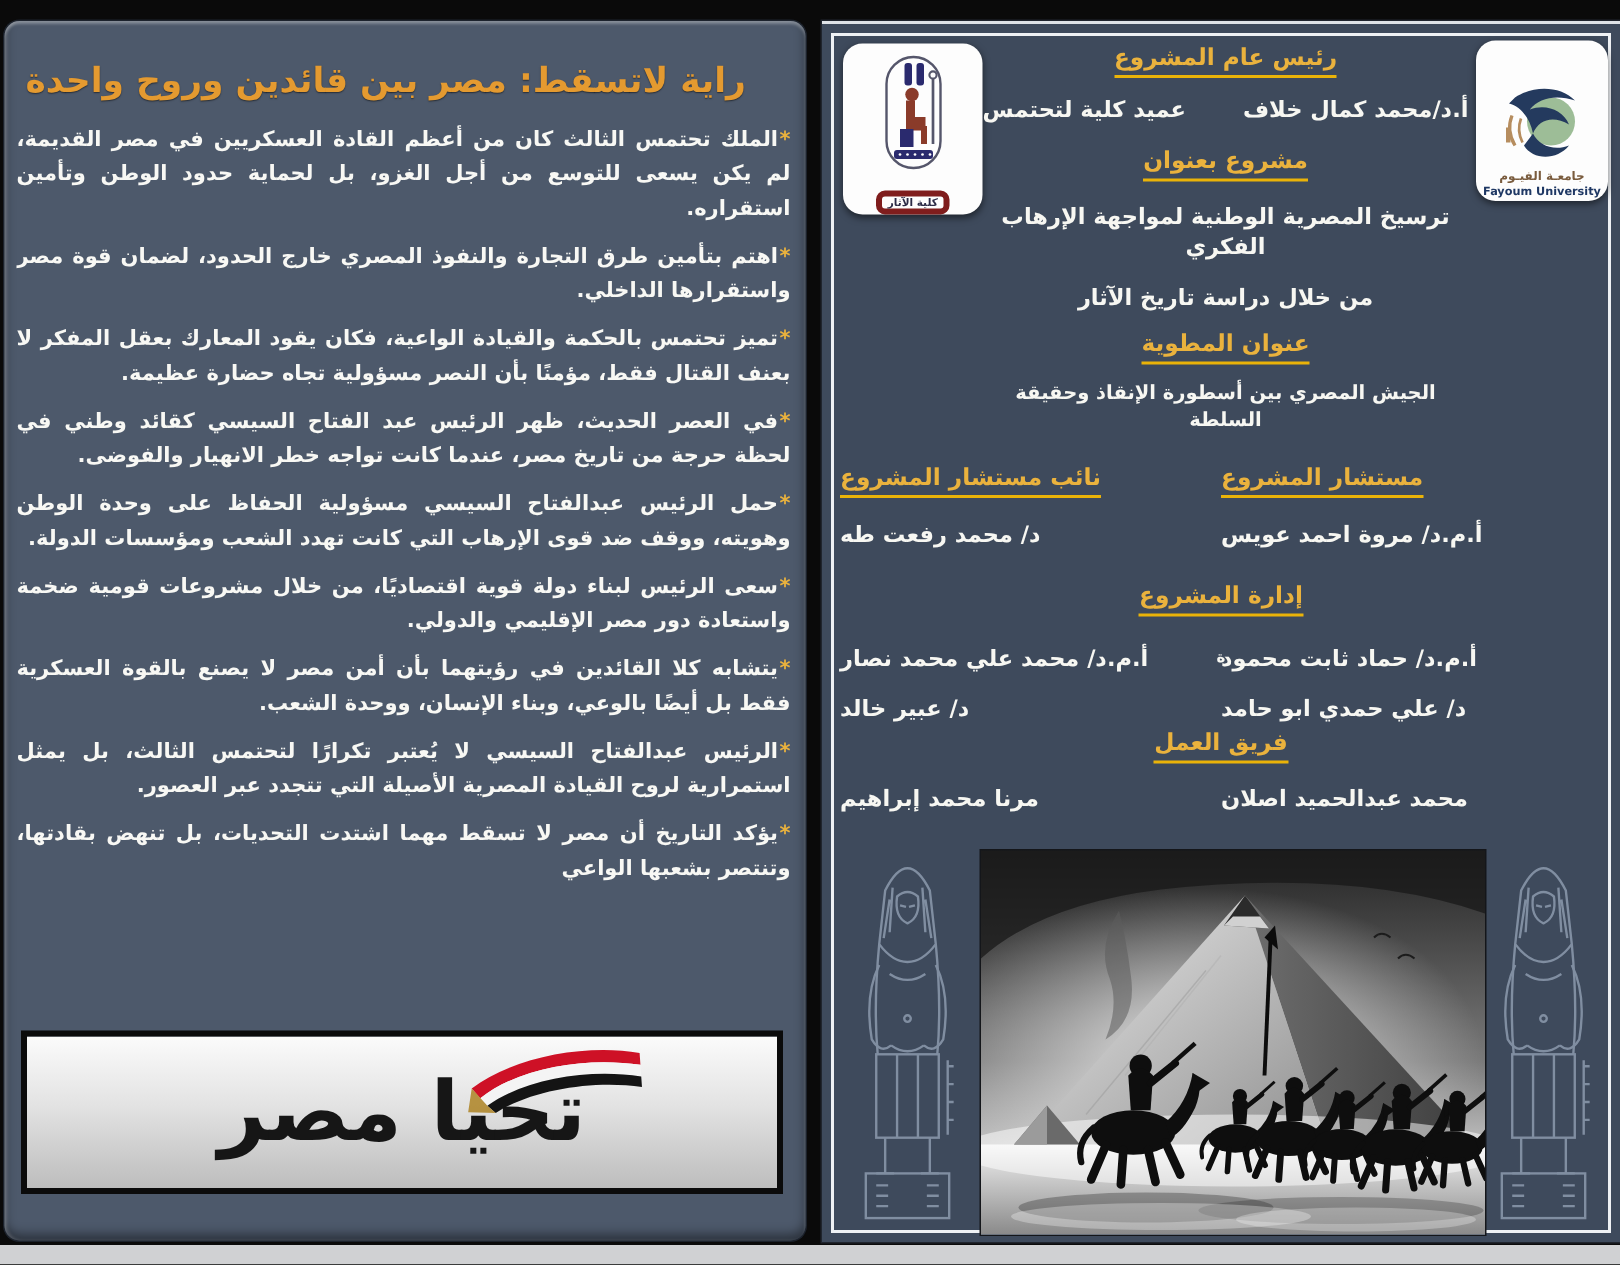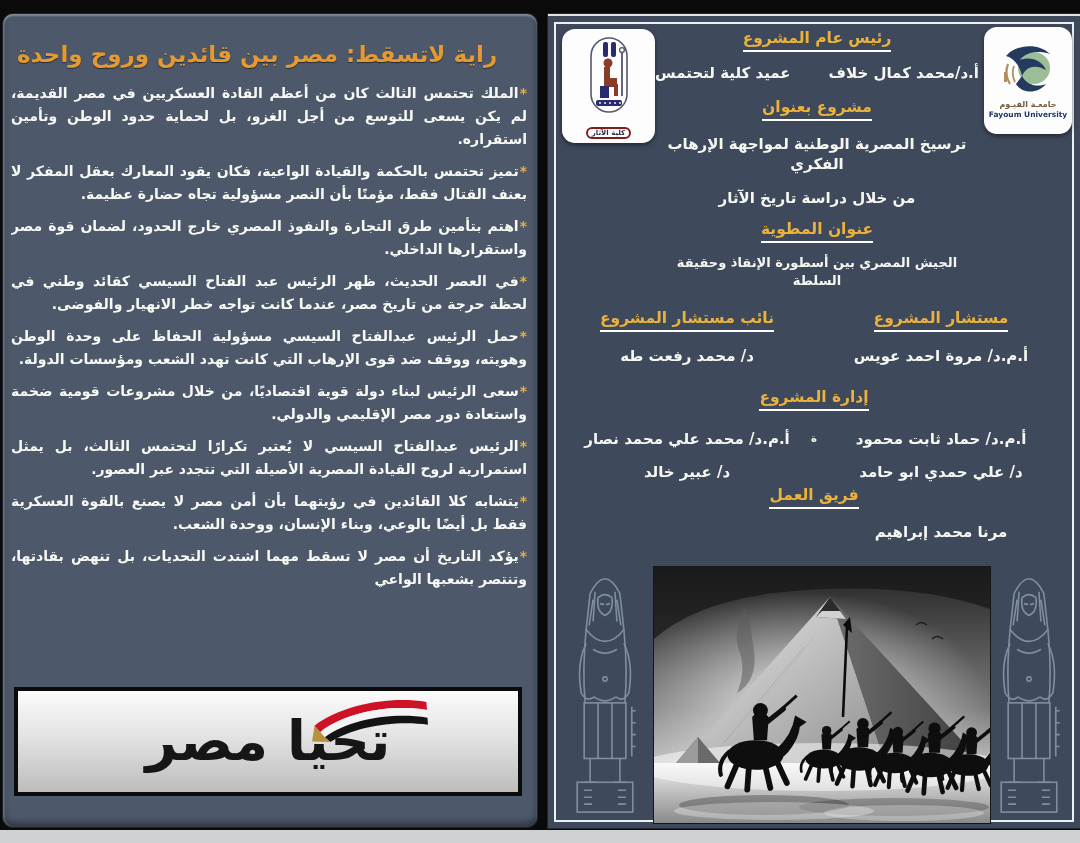--- a/index.html
+++ b/index.html
@@ -38,64 +38,64 @@
   .ribbon{position:absolute;right:17.5%;top:7px;width:122px;height:44px;transform:rotate(-4deg);}
 
   
   .right-page{
     position:absolute;left:548px;top:14px;width:532px;height:812px;
     background:#3e4a5c;border-top:2px solid #dfe3e8;box-shadow:0 0 0 1px #20252e;
   }
   .right-frame{position:absolute;inset:6px;border:2px solid #eef1f4;pointer-events:none;}
 
   .logo-box{position:absolute;background:#fdfdfd;border-radius:13px;box-shadow:0 2px 5px rgba(0,0,0,.5);
-    display:flex;flex-direction:column;align-items:center;justify-content:center;}
+    display:flex;flex-direction:column;align-items:center;justify-content:flex-end;}
   .logo-left{left:14px;top:13px;width:93px;height:114px;}
   .logo-right{right:8px;top:11px;width:88px;height:103px;padding:2px 0;}
   .uni-ar{font-size:8px;color:#7a5c3e;font-weight:bold;line-height:1.2;}
   .uni-en{font-size:7.5px;color:#1f3864;font-weight:bold;line-height:1.2;}
-  .fac-label{font-size:7px;color:#2b2b46;font-weight:bold;border:2px solid #7f1d1d;border-radius:6px;padding:0 4px;margin-top:1px;}
+  .fac-label{font-size:7px;color:#2b2b46;font-weight:bold;border:4px solid #7f1d1d;border-radius:6px;padding:0 4px;margin-top:1px;}
 
   .rp-top{position:absolute;top:12px;left:106px;right:100px;text-align:center;direction:rtl;}
   .rp-mid{position:absolute;top:292px;left:12px;right:12px;text-align:center;direction:rtl;}
 
   .gh{display:inline-block;color:#eab23d;font-weight:bold;font-size:15.5px;
-      border-bottom:2px solid #ffffff;padding-bottom:2px;line-height:1.25;}
+      border-bottom:2px solid #eab308;padding-bottom:2px;line-height:1.25;}
   .wl{color:#f7f7f2;font-weight:bold;font-size:15px;line-height:1.35;}
   .mt11{margin-top:11px;}.mt13{margin-top:13px;}.mt14{margin-top:14px;}.mt17{margin-top:2px;}.mt18{margin-top:18px;}.mt20{margin-top:20px;}
   .btitle{font-size:13px;}
   .gap{display:inline-block;width:38px;}
 
   .two-col{display:flex;direction:rtl;position:relative;}
-  .two-col .col{width:50%;text-align:center;}
+  .two-col .col{width:50%;text-align:left;}
   .stray{position:absolute;left:50%;top:4px;transform:translateX(-50%);
          font-size:10px;color:#f7f7f2;font-weight:bold;}
 
   .statue{position:absolute;bottom:8px;width:90px;height:268px;opacity:.85;}
   .statue-l{left:12px;}
   .statue-r{right:6px;}
   .scene-wrap{position:absolute;left:106px;bottom:5px;width:336px;height:256px;
     box-shadow:0 0 0 1px #14161a;}
   .scene{display:block;width:100%;height:100%;}
 </style>
 </head>
 <body>
 
 <div class="left-page">
   <div class="lp-title">راية لاتسقط: مصر بين قائدين وروح واحدة</div>
 
   <div class="lp-paras">
     <p class="para"><span class="star">*</span><span>الملك تحتمس الثالث كان من أعظم القادة العسكريين في مصر القديمة، لم يكن يسعى للتوسع من أجل الغزو، بل لحماية حدود الوطن وتأمين استقراره.</span></p>
+    <p class="para"><span class="star">*</span><span>اهتم بتأمين طرق التجارة والنفوذ المصري خارج الحدود، لضمان قوة مصر واستقرارها الداخلي.</span></p>
     <p class="para"><span class="star">*</span><span>تميز تحتمس بالحكمة والقيادة الواعية، فكان يقود المعارك بعقل المفكر لا بعنف القتال فقط، مؤمنًا بأن النصر مسؤولية تجاه حضارة عظيمة.</span></p>
-    <p class="para"><span class="star">*</span><span>اهتم بتأمين طرق التجارة والنفوذ المصري خارج الحدود، لضمان قوة مصر واستقرارها الداخلي.</span></p>
     <p class="para"><span class="star">*</span><span>في العصر الحديث، ظهر الرئيس عبد الفتاح السيسي كقائد وطني في لحظة حرجة من تاريخ مصر، عندما كانت تواجه خطر الانهيار والفوضى.</span></p>
     <p class="para"><span class="star">*</span><span>حمل الرئيس عبدالفتاح السيسي مسؤولية الحفاظ على وحدة الوطن وهويته، ووقف ضد قوى الإرهاب التي كانت تهدد الشعب ومؤسسات الدولة.</span></p>
     <p class="para"><span class="star">*</span><span>سعى الرئيس لبناء دولة قوية اقتصاديًا، من خلال مشروعات قومية ضخمة واستعادة دور مصر الإقليمي والدولي.</span></p>
+    <p class="para"><span class="star">*</span><span>يتشابه كلا القائدين في رؤيتهما بأن أمن مصر لا يصنع بالقوة العسكرية فقط بل أيضًا بالوعي، وبناء الإنسان، ووحدة الشعب.</span></p>
     <p class="para"><span class="star">*</span><span>الرئيس عبدالفتاح السيسي لا يُعتبر تكرارًا لتحتمس الثالث، بل يمثل استمرارية لروح القيادة المصرية الأصيلة التي تتجدد عبر العصور.</span></p>
-    <p class="para"><span class="star">*</span><span>يتشابه كلا القائدين في رؤيتهما بأن أمن مصر لا يصنع بالقوة العسكرية فقط بل أيضًا بالوعي، وبناء الإنسان، ووحدة الشعب.</span></p>
     <p class="para"><span class="star">*</span><span>يؤكد التاريخ أن مصر لا تسقط مهما اشتدت التحديات، بل تنهض بقادتها، وتنتصر بشعبها الواعي</span></p>
   </div>
 
   <div class="tahya">
     <span class="tahya-text">تحيا مصر</span>
     <svg class="ribbon" viewBox="0 0 140 48" aria-hidden="true">
       <path d="M6,26 C40,4 96,-2 136,8 L136,17 C96,8 44,12 12,34 Z" fill="#ce1126"></path>
       <path d="M12,34 C44,12 96,8 136,17 L136,26 C98,17 48,21 17,40 Z" fill="#f4f4f4"></path>
       <path d="M17,40 C48,21 98,17 136,26 L136,34 C100,26 52,30 23,46 Z" fill="#141414"></path>
       <path d="M6,26 L17,40 L23,46 L2,44 Z" fill="#b0882f" opacity="0.9"></path>
@@ -169,20 +169,21 @@
       <span class="stray">ة</span>
       <div class="col wl">أ.م.د/ محمد علي محمد نصار</div>
     </div>
     <div class="two-col mt13">
       <div class="col wl">د/ علي حمدي ابو حامد</div>
       <div class="col wl">د/ عبير خالد</div>
     </div>
 
     <div class="mt17"><span class="gh">فريق العمل</span></div>
     <div class="two-col mt13">
+      <div class="col wl">محمد عبدالحميد اصلان</div>
       <div class="col wl">مرنا محمد إبراهيم</div>
     </div>
   </div>
 
   <svg class="statue statue-l" viewBox="0 0 90 270" aria-hidden="true">
     <g fill="none" stroke="#a0aec2" stroke-width="1.6" opacity="0.8">
       <path d="M30,42 Q45,12 60,42 L64,78 Q55,90 45,90 Q35,90 26,78 Z"></path>
       <path d="M33,48 L29,74 M57,48 L61,74 M35,40 L33,70 M55,40 L57,70"></path>
       <path d="M38,46 Q45,40 52,46 Q54,60 45,64 Q36,60 38,46 Z"></path>
       <path d="M40,52 l4,1 M50,52 l-4,1"></path>

